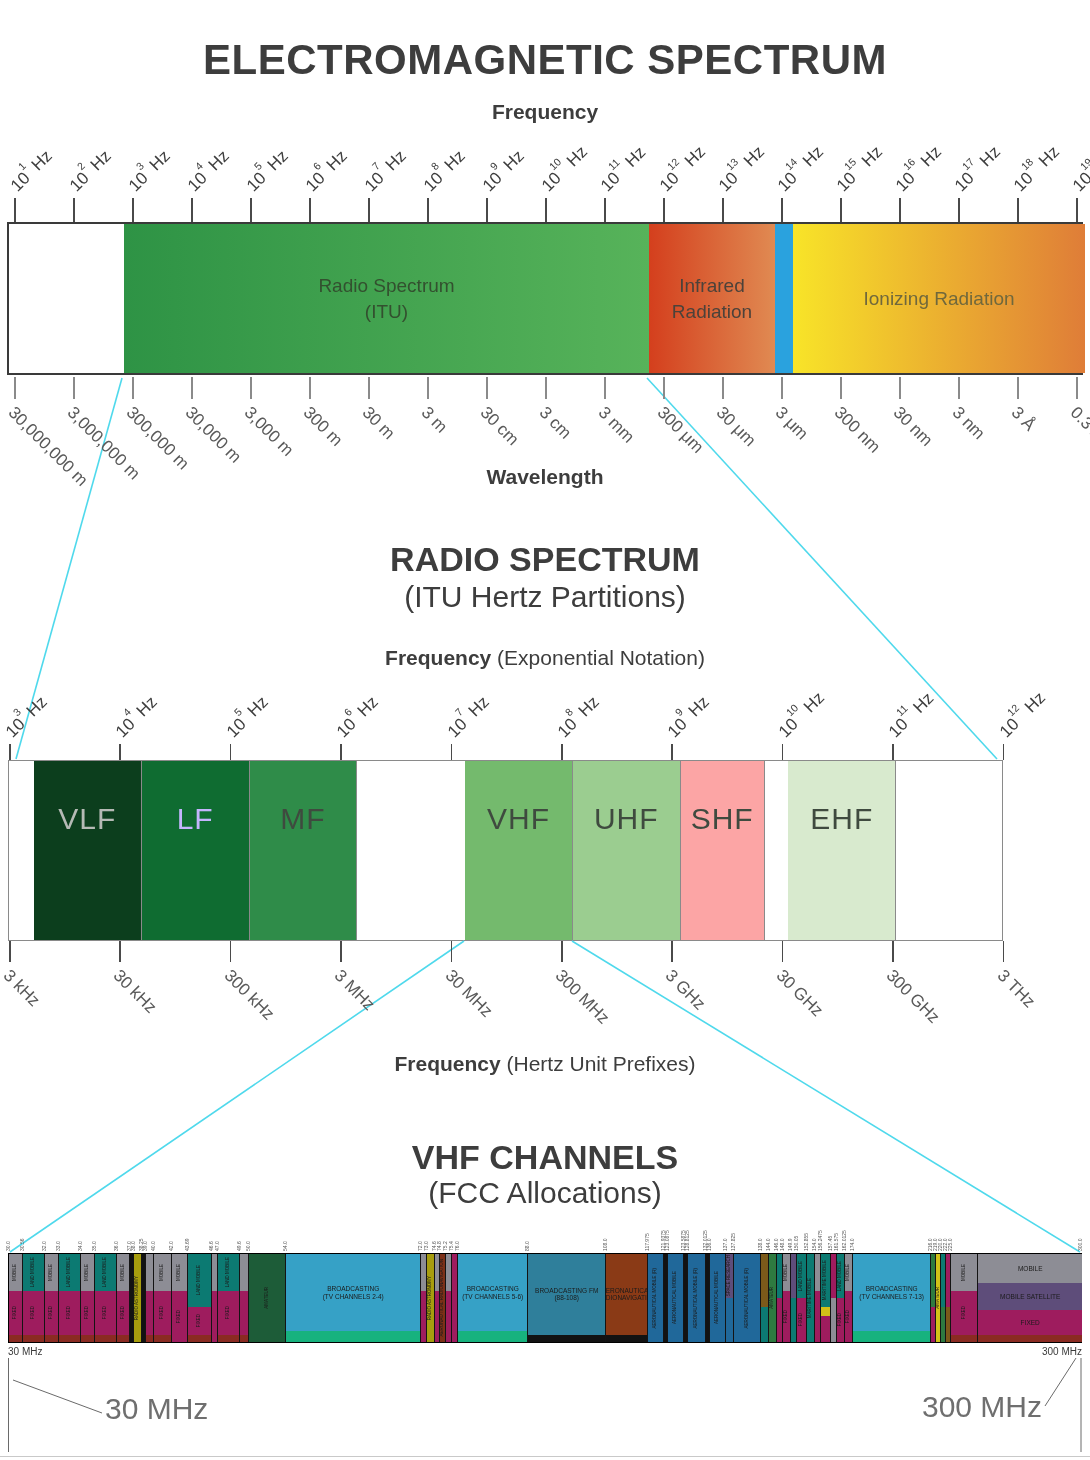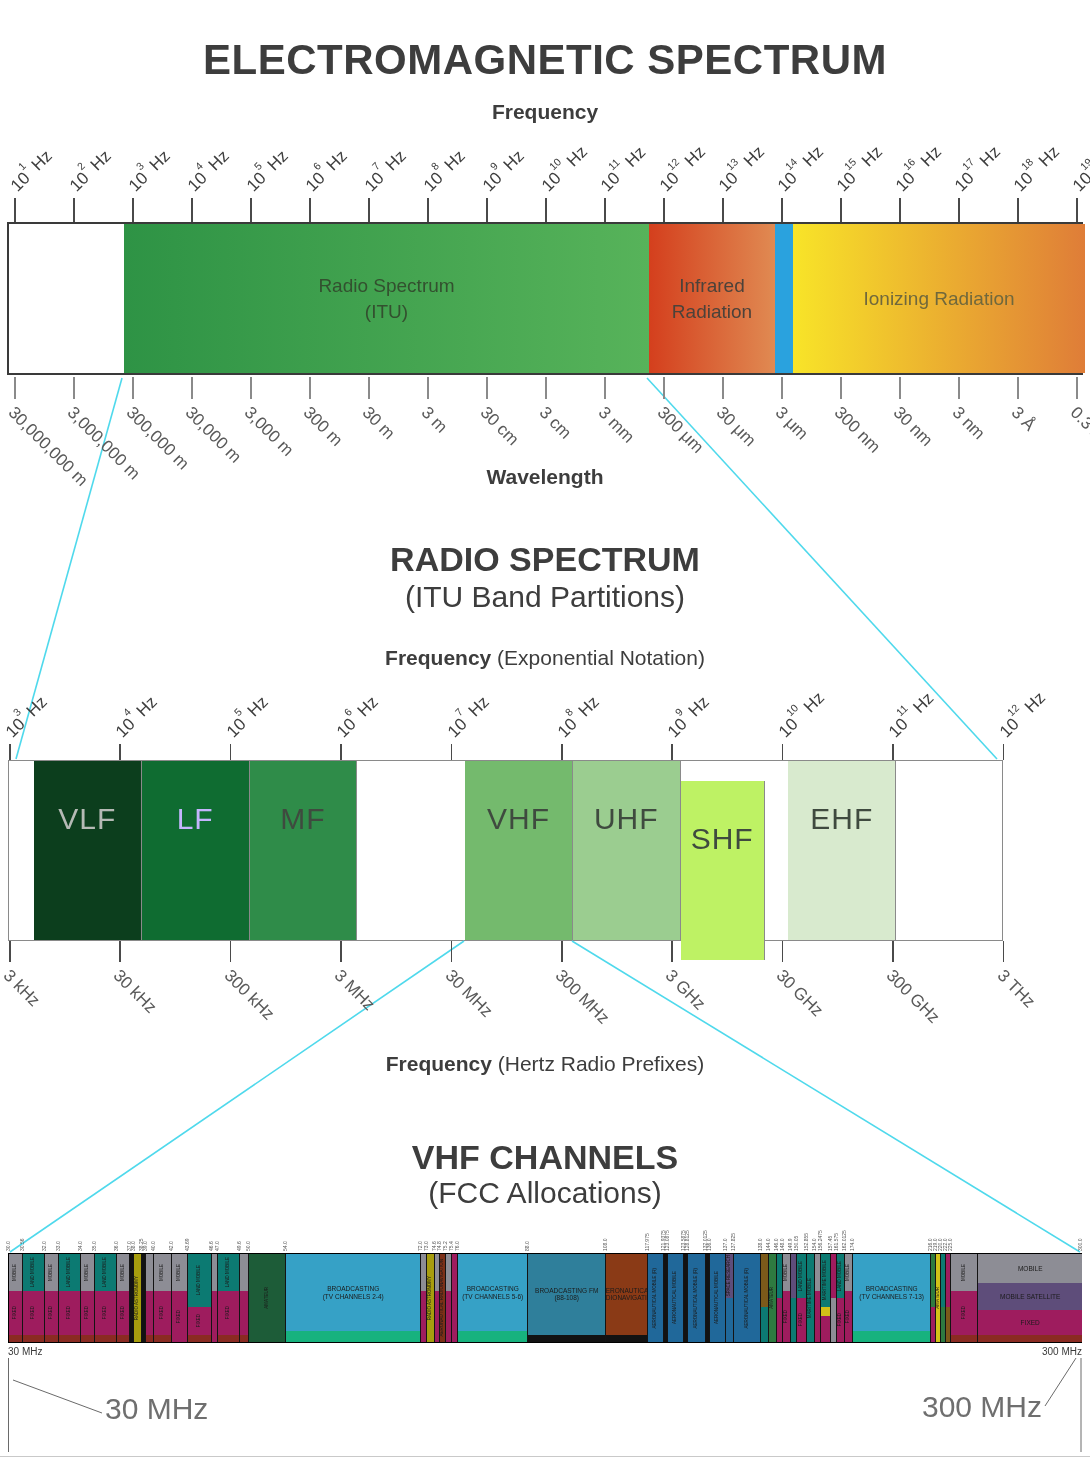--- a/index.html
+++ b/index.html
@@ -53,48 +53,48 @@
       </div>
       <div class="em-band" style="left: 766px; width: 18px; background: linear-gradient(90deg, rgb(42, 162, 222), rgb(42, 162, 222));"></div>
       <div class="em-band" style="left: 784px; width: 292px; background: linear-gradient(90deg, rgb(248, 228, 40), rgb(223, 125, 56));">
         <div class="em-band-label" style="color: rgb(112, 104, 60);">Ionizing Radiation</div>
       </div>
     </div>
 
   <div class="ttl axis" style="top:465px;font-weight:bold;">Wavelength</div>
 
   <div class="ttl h2" style="top:540px;">RADIO SPECTRUM</div>
-  <div class="ttl h3" style="top:580px;">(ITU Band Partitions)</div>
+  <div class="ttl h3" style="top:580px;">(ITU Hertz Partitions)</div>
   <div class="ttl axis" style="top:646px;"><b>Frequency</b><span> (Exponential Notation)</span></div>
 
   <div id="radio-box">
       <div class="radio-band" style="left: 25px; width: 107.778px; background: rgb(12, 62, 29); border-right: 1px solid rgb(138, 138, 138); box-sizing: border-box;">
         <div class="radio-band-label" style="color: rgb(181, 186, 181);">VLF</div>
       </div>
       <div class="radio-band" style="left: 132.778px; width: 107.778px; background: rgb(15, 108, 49); border-right: 1px solid rgb(138, 138, 138); box-sizing: border-box;">
         <div class="radio-band-label" style="color: #c4b5fd;">LF</div>
       </div>
       <div class="radio-band" style="left: 240.556px; width: 107.778px; background: rgb(47, 140, 73); border-right: 1px solid rgb(138, 138, 138); box-sizing: border-box;">
         <div class="radio-band-label" style="color: rgb(63, 74, 63);">MF</div>
       </div>
       <div class="radio-band" style="left: 456.111px; width: 107.778px; background: rgb(116, 186, 109); border-right: 1px solid rgb(138, 138, 138); box-sizing: border-box;">
         <div class="radio-band-label" style="color: rgb(63, 74, 63);">VHF</div>
       </div>
       <div class="radio-band" style="left: 563.889px; width: 107.778px; background: rgb(155, 205, 144); border-right: 1px solid rgb(138, 138, 138); box-sizing: border-box;">
         <div class="radio-band-label" style="color: rgb(63, 74, 63);">UHF</div>
       </div>
-      <div class="radio-band" style="left: 671.667px; width: 84px; background: #bef264; border-right: 1px solid rgb(138, 138, 138); box-sizing: border-box; margin-top: 20px;">
+      <div class="radio-band" style="left: 671.667px; width: 84px; background: #fca5a5; border-right: 1px solid rgb(138, 138, 138); box-sizing: border-box;">
         <div class="radio-band-label" style="color: rgb(63, 74, 63);">SHF</div>
       </div>
       <div class="radio-band" style="left: 779.444px; width: 107.778px; background: rgb(216, 234, 206); border-right: 1px solid rgb(138, 138, 138); box-sizing: border-box;">
         <div class="radio-band-label" style="color: rgb(63, 74, 63);">EHF</div>
       </div>
     </div>
 
-  <div class="ttl axis" style="top:1052px;"><b>Frequency</b><span> (Hertz Radio Prefixes)</span></div>
+  <div class="ttl axis" style="top:1052px;"><b>Frequency</b><span> (Hertz Unit Prefixes)</span></div>
 
   <div class="ttl h2" style="top:1138px;">VHF CHANNELS</div>
   <div class="ttl h3" style="top:1176px;">(FCC Allocations)</div>
 
   <div id="vhf-bar">
       <div class="vhf-seg" style="left: 0px; width: 13.4px;">
         <div class="vhf-cell" style="top: 0%; height: 42%; background: rgb(141, 141, 149);">
           <div class="vhf-cell-label v">MOBILE</div>
         </div>
         <div class="vhf-cell" style="top: 42%; height: 50%; background: rgb(158, 28, 94);">

